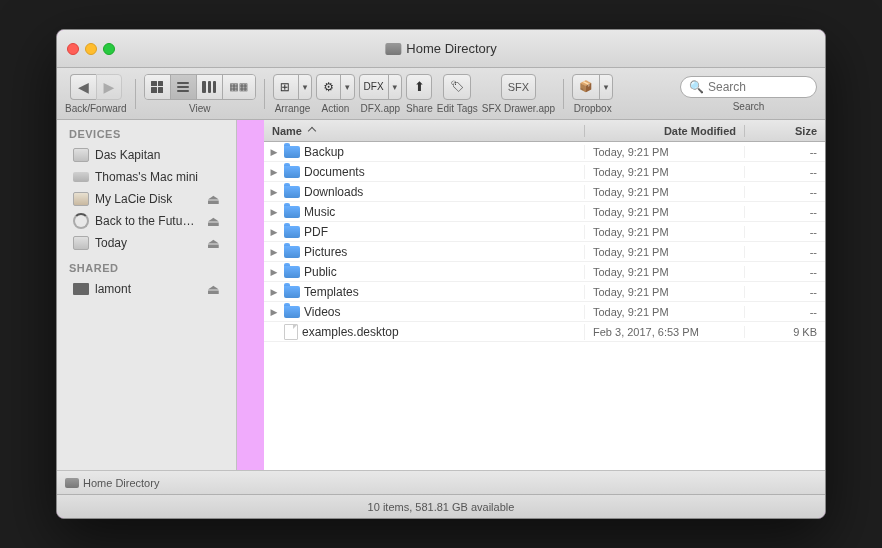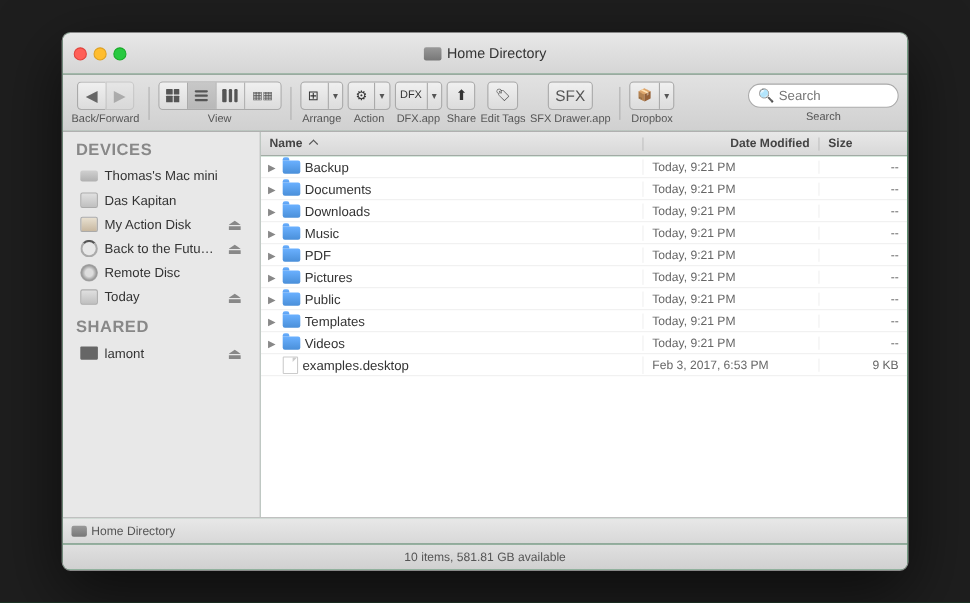--- a/index.html
+++ b/index.html
@@ -8,21 +8,21 @@
       display: flex;
       justify-content: center;
       align-items: center;
       width: 882px;
       height: 548px;
       font-family: -apple-system, 'Helvetica Neue', Arial, sans-serif;
     }
     .window {
       width: 770px;
       height: 490px;
-      background: #15803d;
+      background: #f0abfc;
       border-radius: 8px;
       box-shadow: 0 20px 60px rgba(0,0,0,0.6);
       display: flex;
       flex-direction: column;
       overflow: hidden;
       border: 1px solid #888;
     }
     
     .titlebar {
       background: linear-gradient(to bottom, #e8e8e8, #d5d5d5);
@@ -155,21 +155,21 @@
     .sidebar {
       width: 180px;
       background: #e8e8e8;
       border-right: 1px solid #c0c0c0;
       display: flex;
       flex-direction: column;
       overflow-y: auto;
       flex-shrink: 0;
     }
     .sidebar-section-header {
-      font-size: 15px;
+      font-size: 11px;
       font-weight: 600;
       color: #888;
       padding: 8px 12px 4px;
       text-transform: uppercase;
       letter-spacing: 0.5px;
     }
     .sidebar-item {
       display: flex;
       align-items: center;
       padding: 3px 12px;
@@ -192,20 +192,21 @@
       margin-left: auto;
       font-size: 14px;
       color: #888;
     }
     
     .filelist {
       flex: 1;
       display: flex;
       flex-direction: column;
       overflow: hidden;
+      padding-left: 27px;
     }
     .filelist-header {
       display: flex;
       align-items: center;
       background: linear-gradient(to bottom, #e8e8e8, #d8d8d8);
       border-bottom: 1px solid #b0b0b0;
       height: 22px;
       font-size: 11px;
       color: #444;
       font-weight: 600;
@@ -221,20 +222,21 @@
     }
     .col-date {
       width: 160px;
       padding: 0 8px;
       border-right: 1px solid #c0c0c0;
       text-align: right;
     }
     .col-size {
       width: 80px;
       padding: 0 8px;
+      text-align: right;
     }
     .filelist-body {
       flex: 1;
       overflow-y: auto;
       background: white;
     }
     .file-row {
       display: flex;
       align-items: center;
       height: 20px;
@@ -518,21 +520,21 @@
 
     <div class="toolbar-item">
       <div class="toolbar-btn" style="height:26px;">
         <span style="font-size:11px;">🏷</span>
       </div>
       <div class="toolbar-label">Edit Tags</div>
     </div>
 
     <div class="toolbar-item">
       <div class="toolbar-btn" style="height:26px;">
-        <span style="font-size:14px;color:#555;">SFX</span>
+        <span style="font-size:11px;color:#555;">SFX</span>
       </div>
       <div class="toolbar-label">SFX Drawer.app</div>
     </div>
 
     <div class="toolbar-separator"></div>
 
     <div class="toolbar-item">
       <div class="toolbar-dropdown-btn">
         <div class="toolbar-dropdown-main">
           <span style="font-size:11px;color:#0061ff;">📦</span>
@@ -553,54 +555,48 @@
     </div>
   </div>
 
   <div class="content">
 
     <div class="sidebar">
       <div class="sidebar-section-header">Devices</div>
 
       <div class="sidebar-item">
         <div class="sidebar-icon">
-          <div style="width:18px;height:10px;background:linear-gradient(to bottom,#d0d0d0,#b0b0b0);border-radius:2px;"></div>
-        </div>
-        <span>Thomas's Mac mini</span>
+          <div style="width:16px;height:14px;background:linear-gradient(to bottom,#e0e0e0,#c0c0c0);border-radius:2px;border:1px solid #aaa;"></div>
+        </div>
+        <span>Das Kapitan</span>
       </div>
 
       <div class="sidebar-item">
         <div class="sidebar-icon">
-          <div style="width:16px;height:14px;background:linear-gradient(to bottom,#e0e0e0,#c0c0c0);border-radius:2px;border:1px solid #aaa;"></div>
-        </div>
-        <span>Das Kapitan</span>
+          <div style="width:18px;height:10px;background:linear-gradient(to bottom,#d0d0d0,#b0b0b0);border-radius:2px;"></div>
+        </div>
+        <span>Thomas's Mac mini</span>
       </div>
 
       <div class="sidebar-item">
         <div class="sidebar-icon">
           <div style="width:16px;height:14px;background:linear-gradient(to bottom,#e8e0d0,#c8b8a0);border-radius:2px;border:1px solid #aaa;"></div>
         </div>
-        <span>My Action Disk</span>
+        <span>My LaCie Disk</span>
         <span class="sidebar-eject">⏏</span>
       </div>
 
       <div class="sidebar-item">
         <div class="sidebar-icon">
           <div style="width:16px;height:16px;border-radius:50%;border:2px solid #aaa;border-top-color:#555;"></div>
         </div>
         <span>Back to the Futu…</span>
         <span class="sidebar-eject">⏏</span>
       </div>
 
-      <div class="sidebar-item">
-        <div class="sidebar-icon">
-          <div class="icon-optical"></div>
-        </div>
-        <span>Remote Disc</span>
-      </div>
 
 
       <div class="sidebar-item">
         <div class="sidebar-icon">
           <div style="width:16px;height:14px;background:linear-gradient(to bottom,#e0e0e0,#c0c0c0);border-radius:2px;border:1px solid #aaa;"></div>
         </div>
         <span>Today</span>
         <span class="sidebar-eject">⏏</span>
       </div>
 

